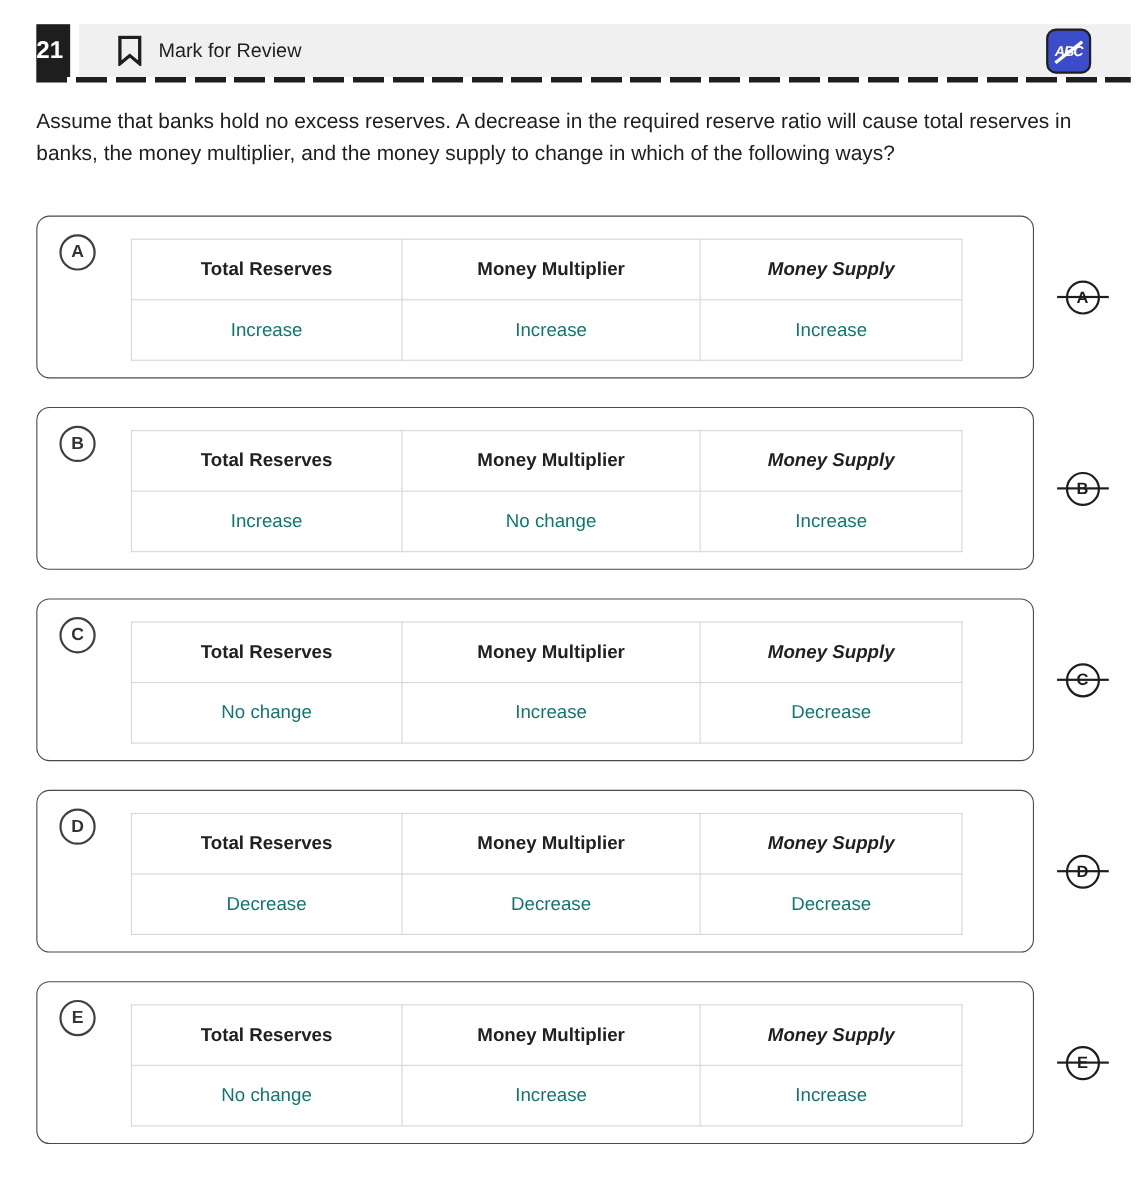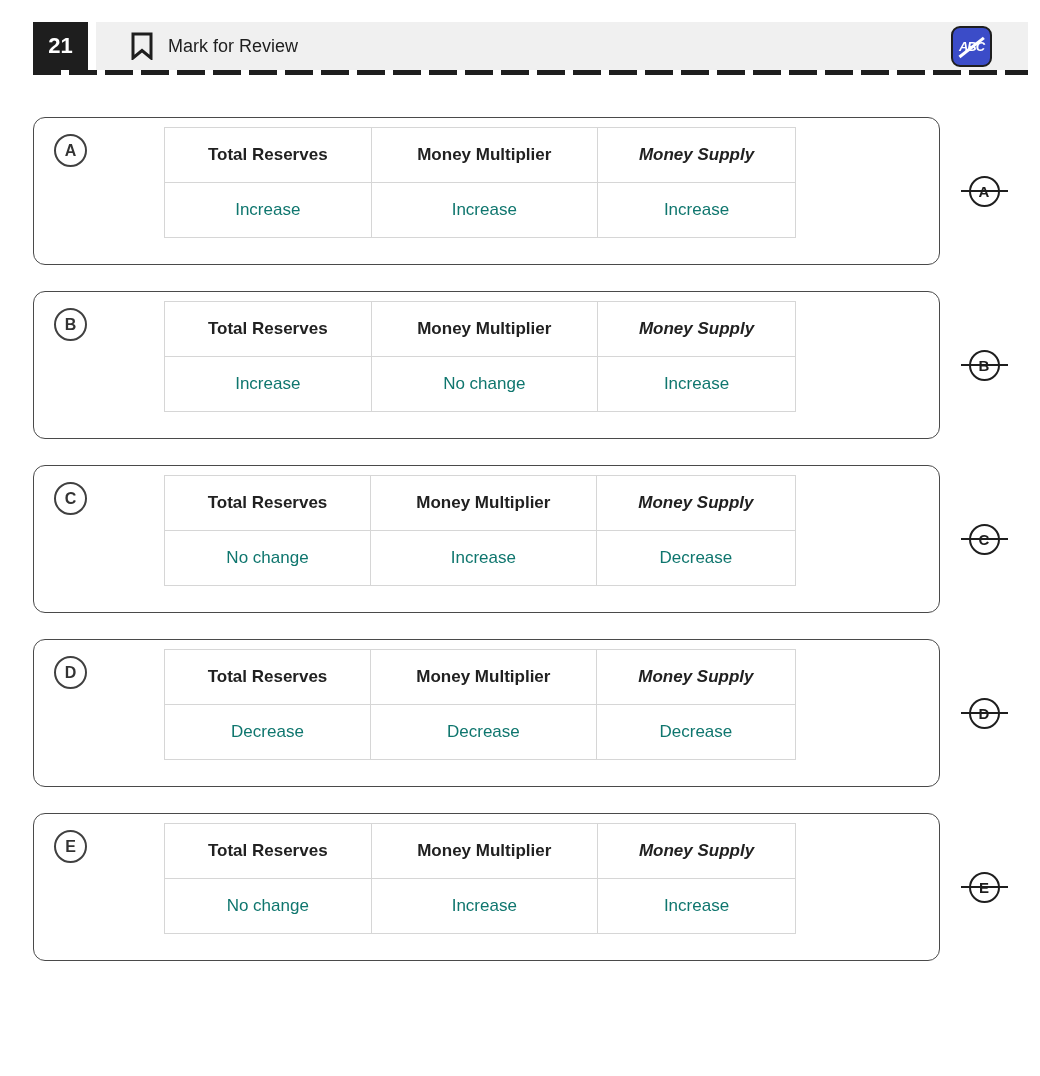--- a/index.html
+++ b/index.html
@@ -18,28 +18,27 @@
   }
 
   
   .header-row {
     margin-top: 22px;
     height: 48px;
     display: flex;
     align-items: stretch;
   }
   .qnum {
-    width: 55px;
+    width: 31px;
     background: #1e1e1e;
     color: #ffffff;
     font-size: 22px;
     font-weight: bold;
     display: flex;
     align-items: center;
-    justify-content: center;
     flex: 0 0 auto;
   }
   .header-gap { width: 8px; background: #ffffff; flex: 0 0 auto; }
   .header-bar {
     flex: 1;
     background: #f0f0f0;
     display: flex;
     align-items: center;
     padding-left: 34px;
     padding-right: 36px;
@@ -125,24 +124,23 @@
     display: flex;
     align-items: center;
     justify-content: center;
     font-size: 16px;
     font-weight: bold;
     color: #333333;
   }
   .option-table {
     position: absolute;
     left: 85px;
-    top: 9px;
-    width: 632px;
+    top: 20px;
+    width: 756px;
     border-collapse: collapse;
-    margin-left: 45px;
   }
   .option-table th, .option-table td {
     border: 1px solid #d6d6d6;
     height: 55px;
     text-align: center;
     vertical-align: middle;
     font-size: 17px;
     color: #0f766e;
   }
   .option-table th { font-weight: bold; color: #212121; }
@@ -200,20 +198,21 @@
       <span class="mark-review-label">Mark for Review</span>
       <span class="header-spacer"></span>
       <div class="abc-toggle">
         <span class="abc-text">ABC</span>
         <span class="abc-strike"></span>
       </div>
     </div>
   </div>
   <div class="dashed-rule"></div>
 
+  <p class="question-text">Assume that banks hold no excess reserves. A decrease in the required reserve ratio will cause total reserves in banks, the money multiplier, and the money supply to change in which of the following ways?</p>
 
   <div class="options">
 
     <div class="option-row">
       <div class="option-card">
         <div class="option-letter">
           <span>A</span>
         </div>
         <table class="option-table">
           <tbody>

